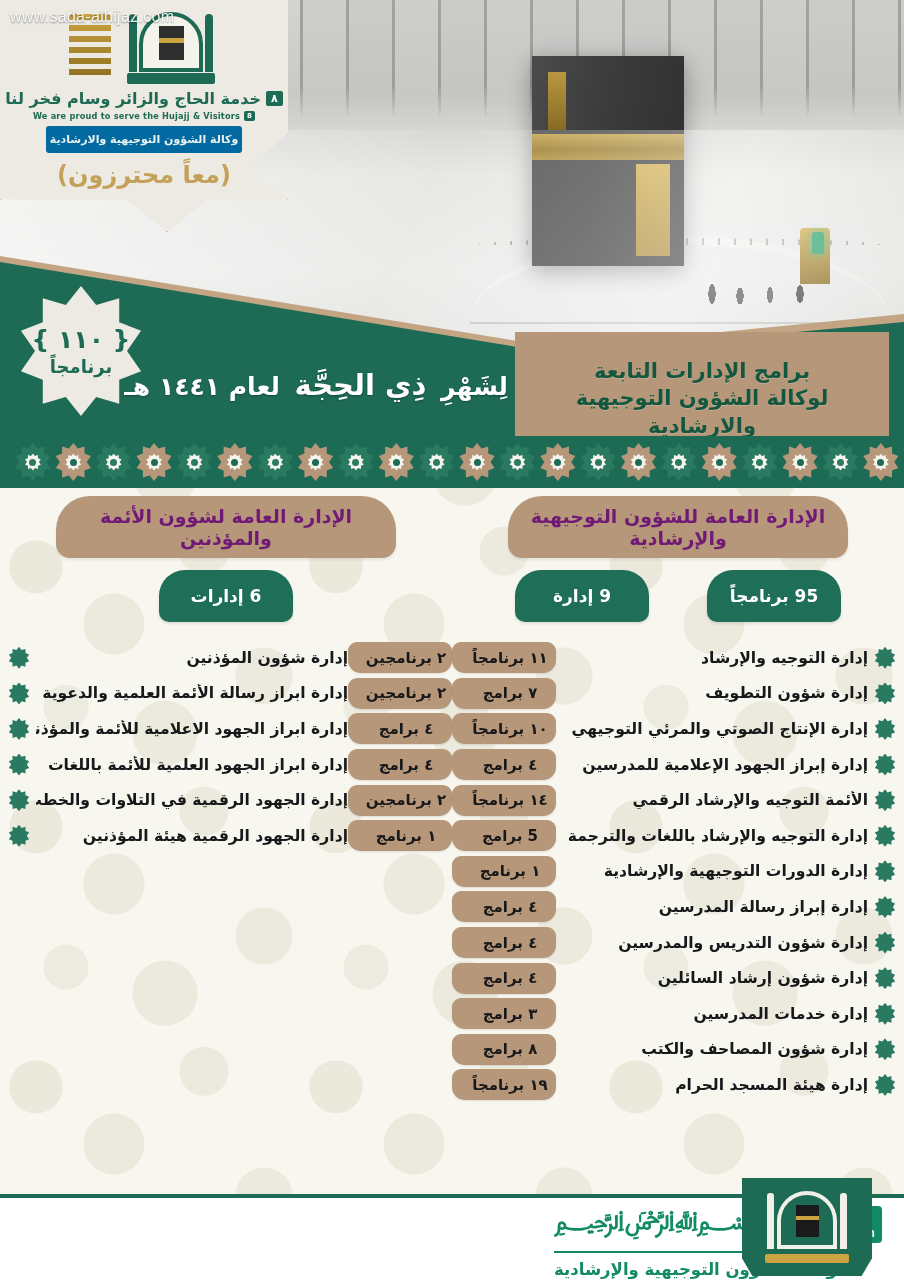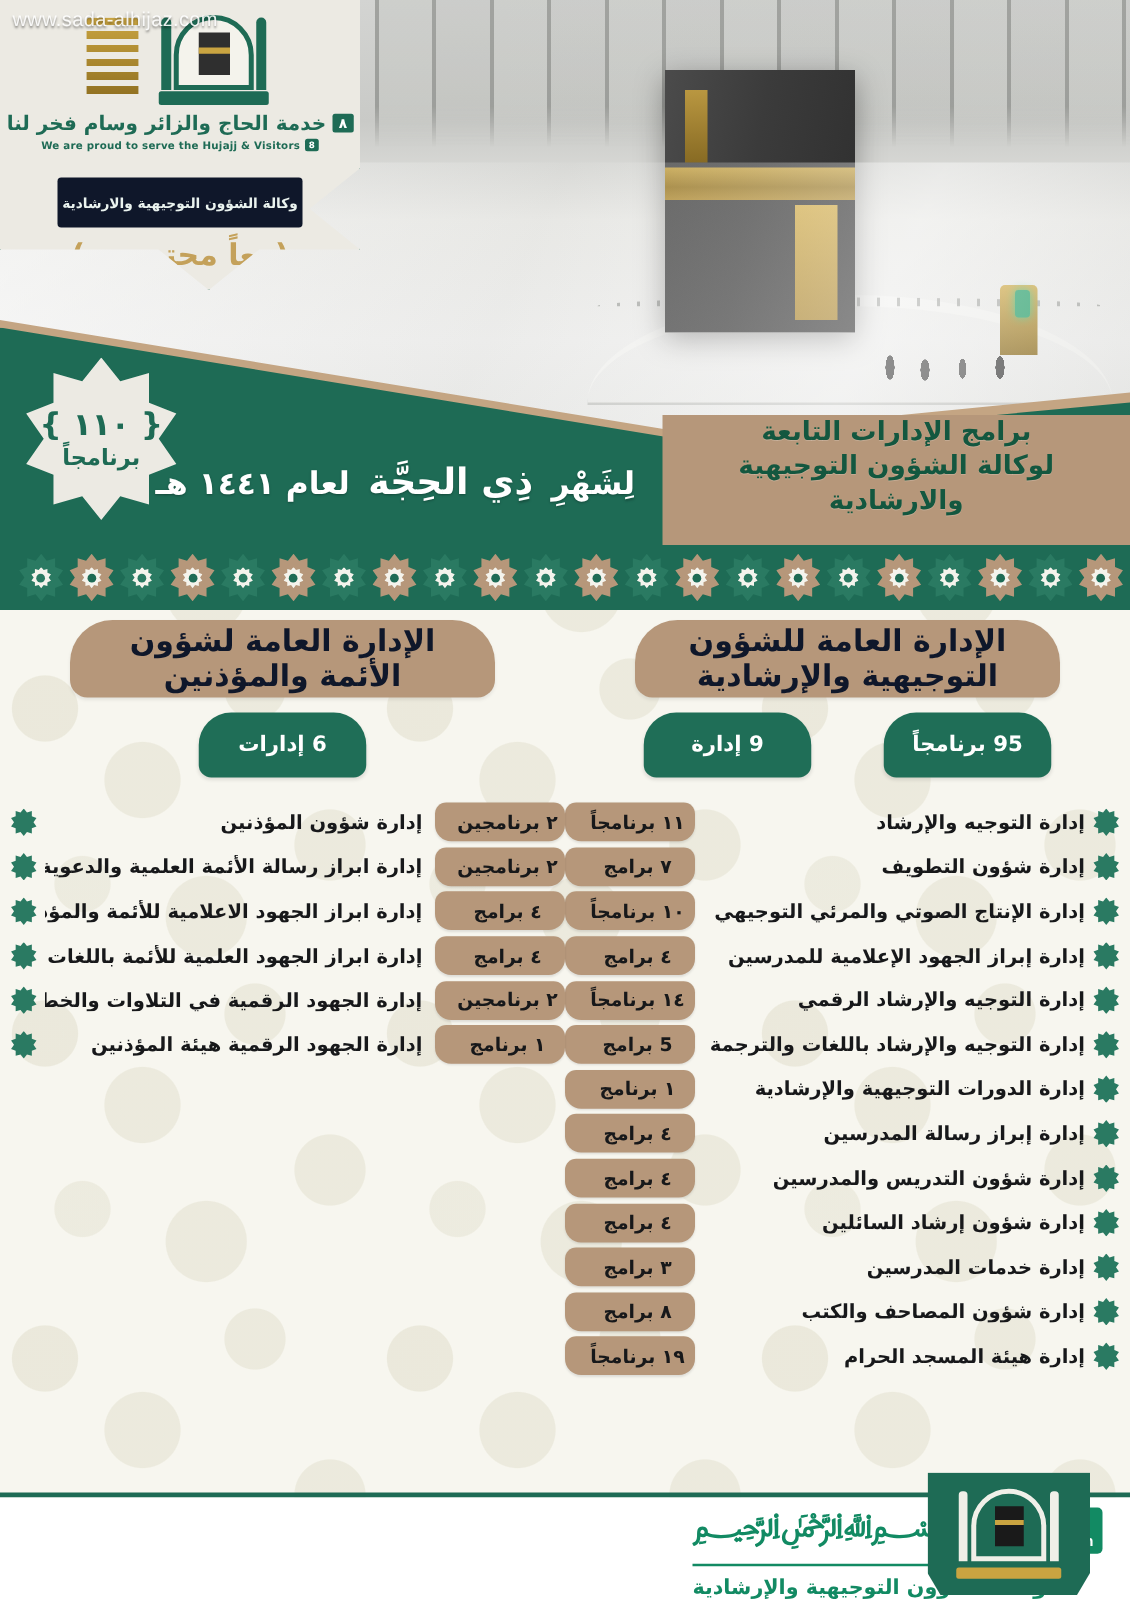--- a/index.html
+++ b/index.html
@@ -140,25 +140,25 @@
   }
   .tan-edge{
     position:absolute; left:0; top:256px;
     width:904px; height:184px;
     background:#c4a583;
     clip-path:polygon(0 0, 560px 92px, 904px 58px, 904px 70px, 560px 104px, 0 12px);
     z-index:4;
   }
   
   .title-plate{
-    position:absolute; right:0; top:332px;
+    position:absolute; right:15px; top:332px;
     width:374px; height:108px;
     background:#b6977a;
     z-index:6;
-    display:flex; align-items:flex-start; justify-content:center;
+    display:flex; align-items:flex-end; justify-content:center;
   }
   .title-plate .t-lines{
     text-align:center; line-height:1.3;
     color:#13573f;
     font-weight:bold; font-size:21px;
     text-shadow:0 1px 0 rgba(255,255,255,.18);
     padding:0 10px;
   }
 
   
@@ -290,22 +290,22 @@
     font-size:11px; padding:1px 5px; border-radius:2px;
   }
   .slogan-en{
     color:#1e6b55; font-size:8.2px; font-weight:bold; letter-spacing:.2px;
     direction:ltr; display:flex; align-items:flex-end; gap:4px;
   }
   .slogan-en .mark{
     background:#1e6b55; color:#fff; font-size:7px; padding:1px 3px; border-radius:2px;
   }
   .agency-bar{
-    margin-top:18px; width:196px; height:40px;
-    background:#0f172a; border-radius:3px;
+    margin-top:2px; width:196px; height:27px;
+    background:#0369a1; border-radius:3px;
     display:flex; align-items:center; justify-content:center;
     color:#eaf3ef; font-size:11px; font-weight:bold;
   }
   .together{
     margin-top:5px; color:#c4a15a; font-size:24px; font-weight:bold;
   }
 
   
   .content{
     position:absolute; left:0; top:496px;
@@ -313,21 +313,21 @@
     display:flex; flex-direction:row;
   }
   .col{ width:452px; position:relative; }
 
   .dept-header{
     width:340px; height:62px;
     margin:0 auto;
     background:#b6977a;
     border-radius:34px 34px 14px 14px;
     display:flex; align-items:center; justify-content:center;
-    color:#0f172a; font-size:24px; font-weight:bold;
+    color:#701a75; font-size:19px; font-weight:bold;
     text-align:center; padding:0 16px;
     box-shadow:0 2px 3px rgba(0,0,0,.08);
   }
   .stat-row{
     display:flex; justify-content:center; gap:58px;
     margin-top:12px;
   }
   .stat-pill{
     width:134px; height:52px;
     background:#1f6e57;
@@ -361,21 +361,21 @@
     background:#b6977a;
     border-radius:9px 9px 13px 13px;
     display:flex; align-items:center; justify-content:center;
     color:#17181a; font-size:15px; font-weight:bold;
     box-shadow:0 1px 2px rgba(0,0,0,.10);
     padding-left:12px;
   }
   
   .col-left .row{ flex-direction:row-reverse; }
   .col-left .row .bullet{ margin:0 6px 0 8px; }
-  .col-left .row .rname{ padding-left:0; padding-right:10px; }
+  .col-left .row .rname{ padding-left:0; }
 
   
   .footer-rule{
     position:absolute; left:0; top:1194px; width:904px; height:4px;
     background:#1e6b55; z-index:15;
   }
   .footer{
     position:absolute; left:0; top:1198px; width:904px; height:82px;
     background:#ffffff; z-index:16;
   }
@@ -607,21 +607,21 @@
             <div class="rname">إدارة الإنتاج الصوتي والمرئي التوجيهي</div>
             <div class="rcount">١٠ برنامجاً</div>
           </div>
           <div class="row">
             <div class="bullet"></div>
             <div class="rname">إدارة إبراز الجهود الإعلامية للمدرسين</div>
             <div class="rcount">٤ برامج</div>
           </div>
           <div class="row">
             <div class="bullet"></div>
-            <div class="rname">إدارة التوجيه والإرشاد الرقمي</div>
+            <div class="rname">الأئمة التوجيه والإرشاد الرقمي</div>
             <div class="rcount">١٤ برنامجاً</div>
           </div>
           <div class="row">
             <div class="bullet"></div>
             <div class="rname">إدارة التوجيه والإرشاد باللغات والترجمة</div>
             <div class="rcount">5 برامج</div>
           </div>
           <div class="row">
             <div class="bullet"></div>
             <div class="rname">إدارة الدورات التوجيهية والإرشادية</div>

